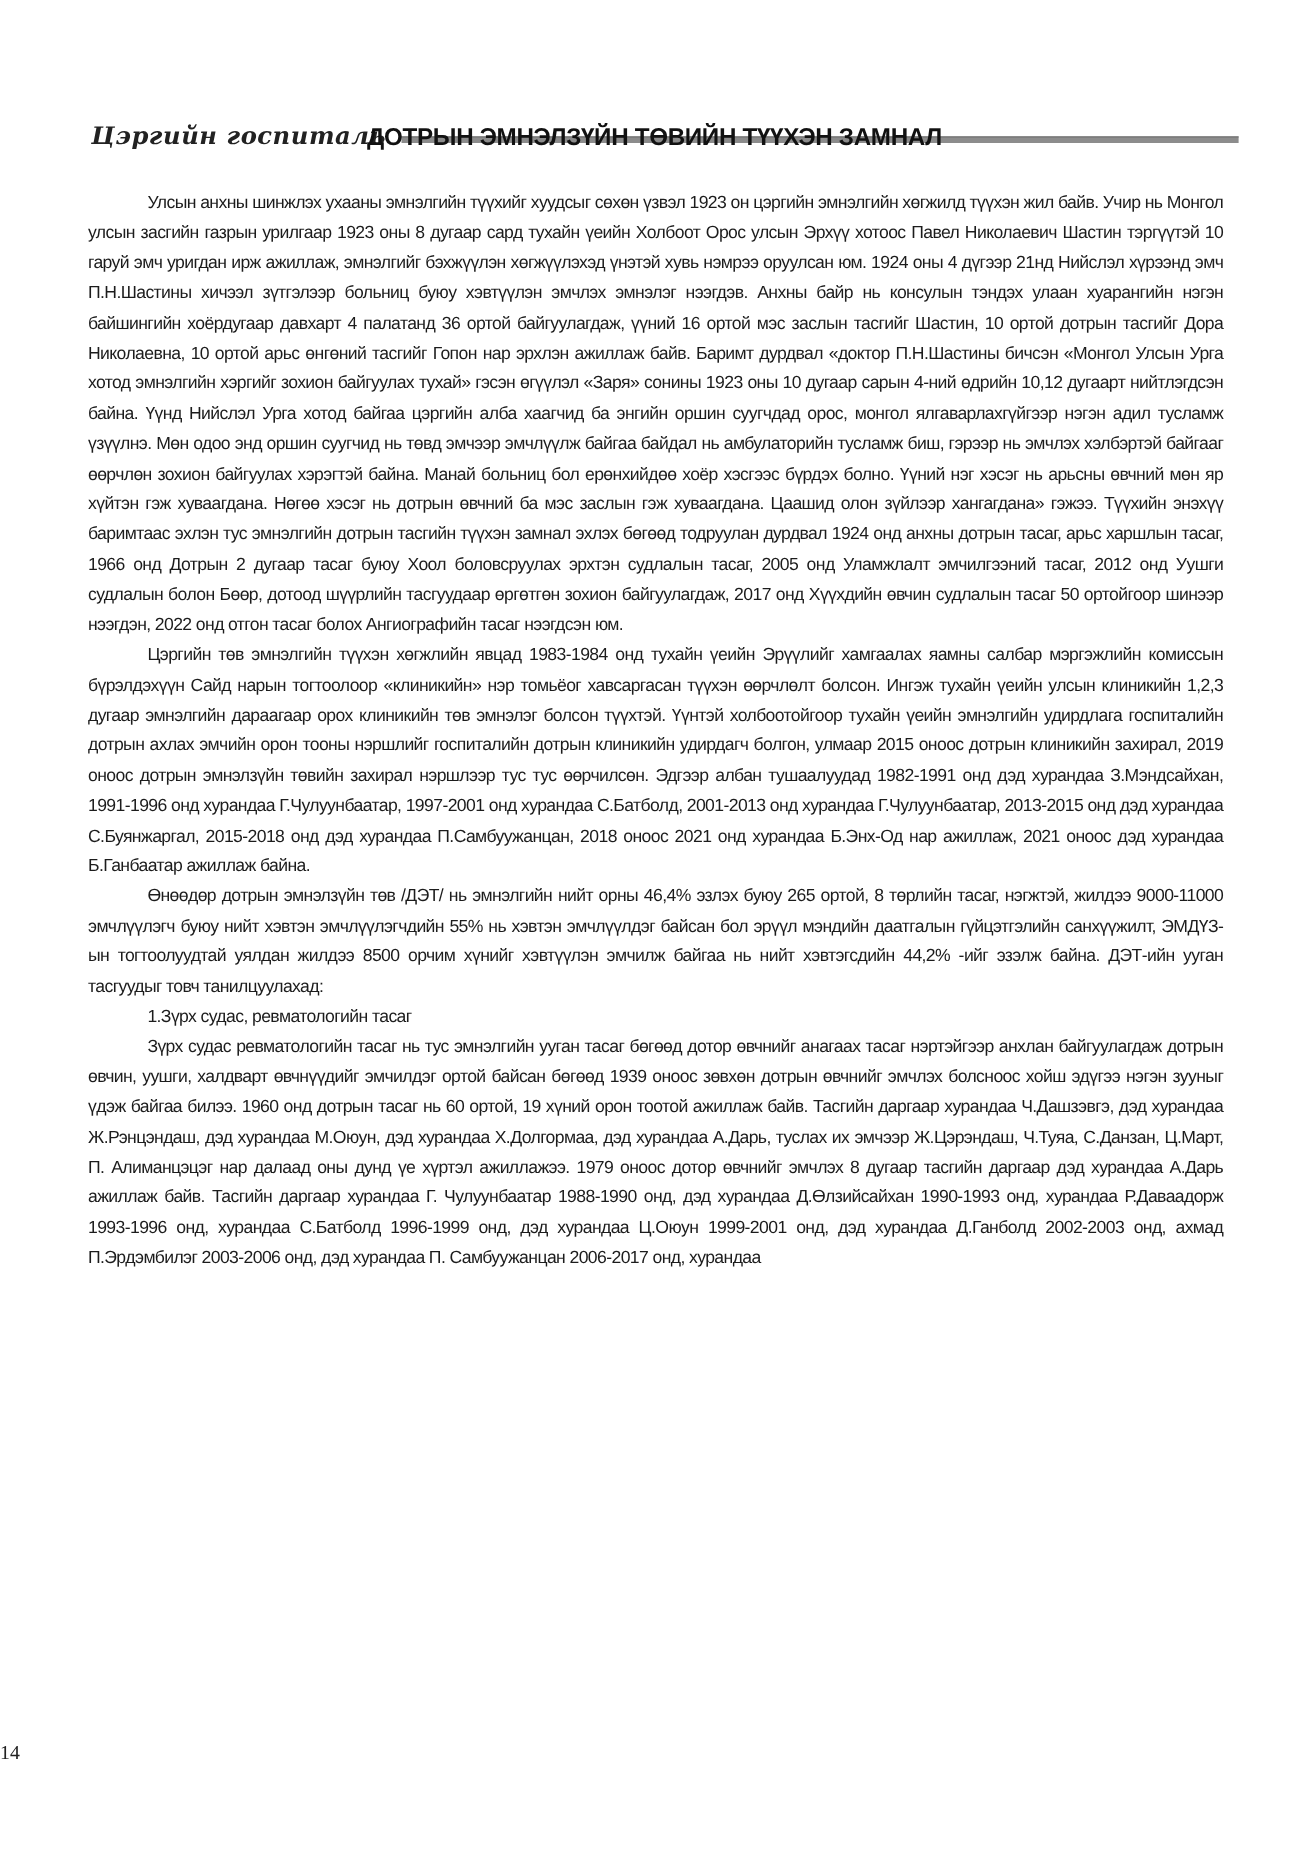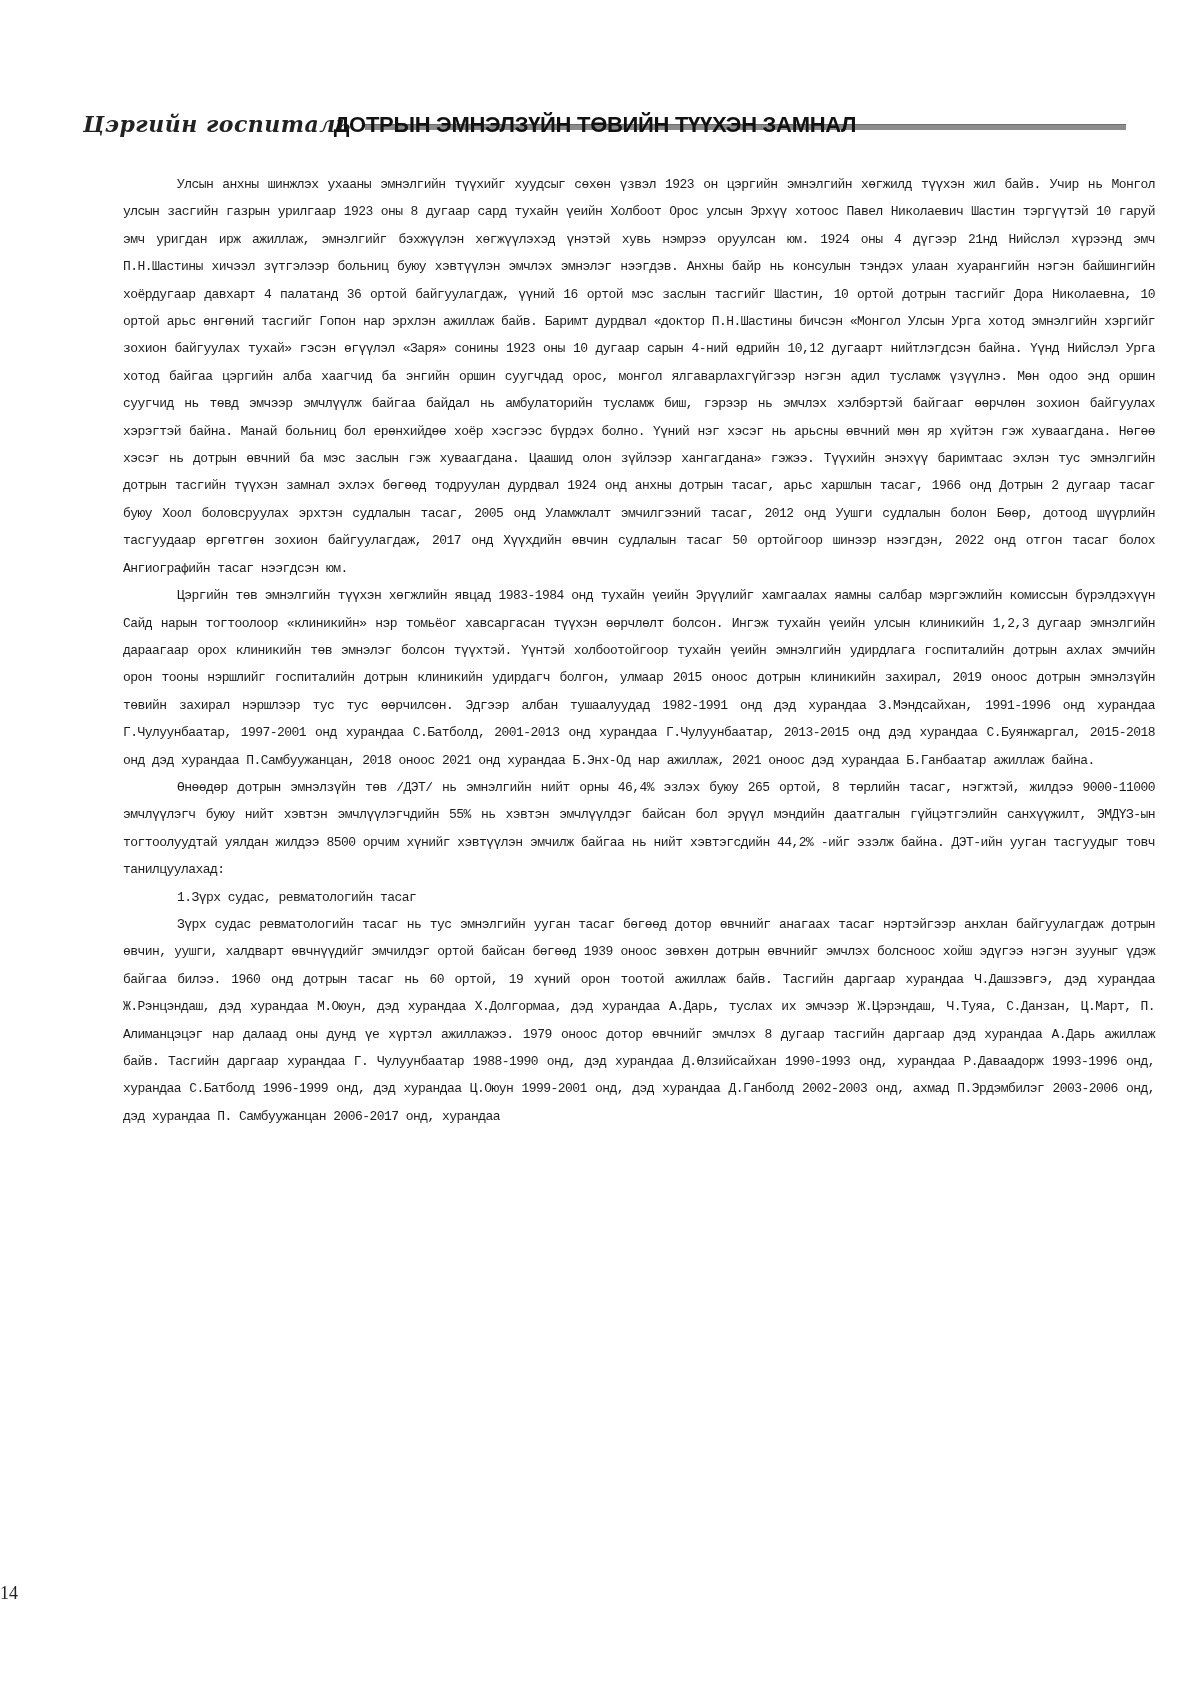--- a/index.html
+++ b/index.html
@@ -51,27 +51,26 @@
     font-weight: bold;
     font-size: 22px;
     letter-spacing: -0.3px;
     color: #111111;
   }
   .body-text {
     position: absolute;
     top: 171px;
     left: 80px;
     width: 1032px;
-    font-family: Liberation Mono, monospace;
-    font-size: 13px;
+    font-family: Liberation Sans, sans-serif;
+    font-size: 16px;
     letter-spacing: -0.55px;
     line-height: 27.4px;
     text-align: justify;
     color: #1c1c1c;
-    margin-left: 43px;
   }
   .body-text p {
     margin: 0;
     text-indent: 54px;
   }
   .page-footer {
     position: absolute;
     top: 1583px;
     left: 0;
     width: 100%;

